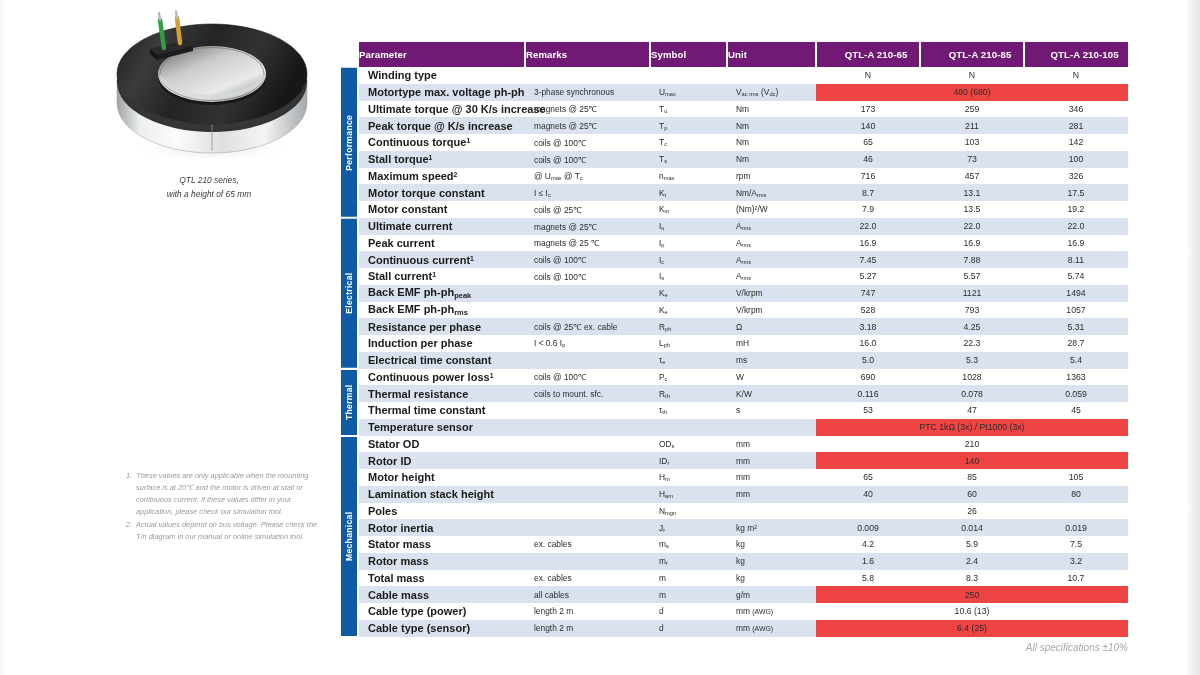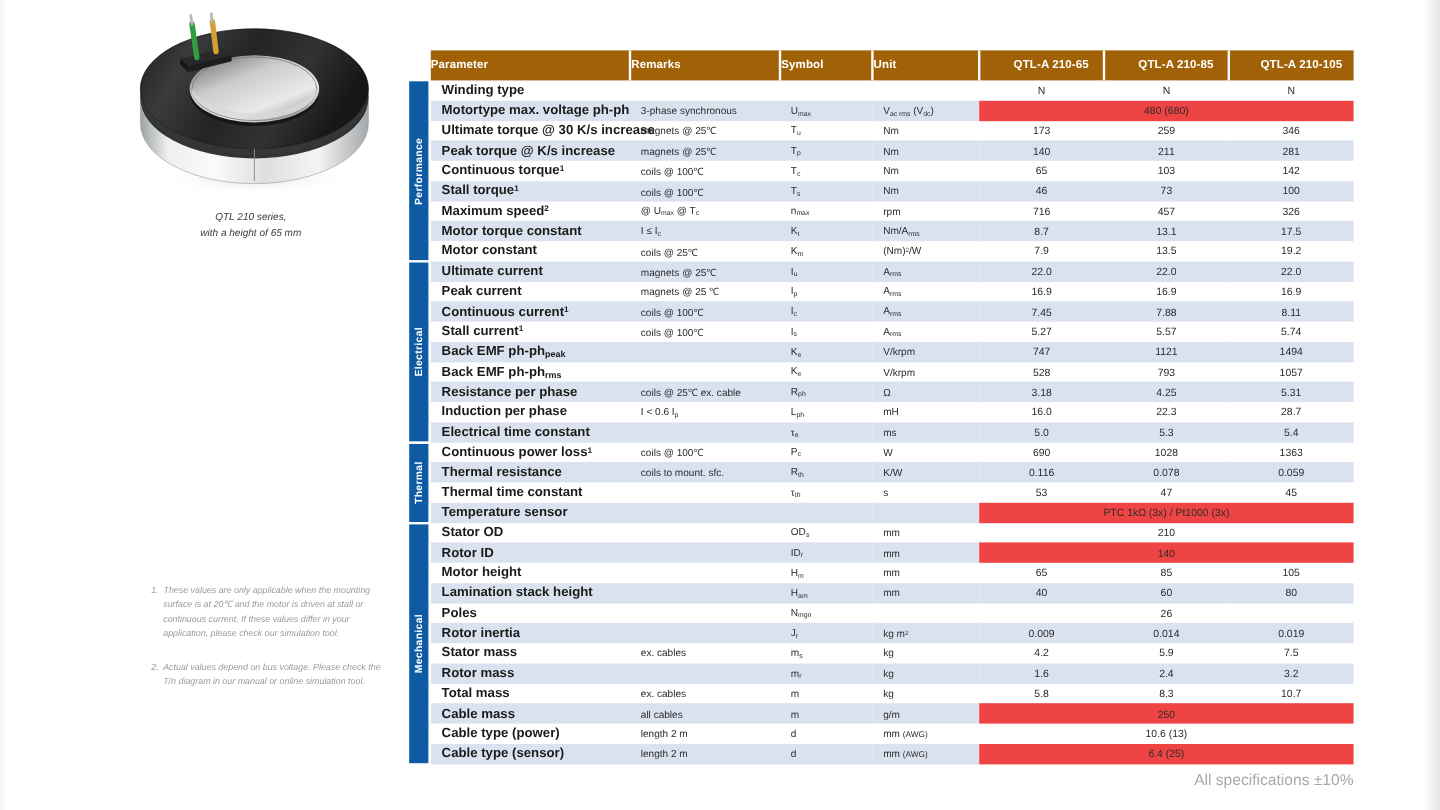--- a/index.html
+++ b/index.html
@@ -48,21 +48,20 @@
     font-style: italic;
     font-size: 7.4px;
     line-height: 1.62;
     color: #9a9a9a;
   }
   .footnotes ol { list-style: none; }
   .footnotes li {
     padding-left: 10px;
     text-indent: -10px;
     margin-bottom: 1px;
-    margin-top: 16px;
   }
   .fn-num { margin-right: 2px; }
 
   
   .table-wrap {
     position: absolute;
     left: 341px; top: 42px;
     width: 787px;
   }
   table.spec {
@@ -76,21 +75,21 @@
   }
   
   col.c-band   { width: 18px; }
   col.c-param  { width: 166px; }
   col.c-remark { width: 125px; }
   col.c-symbol { width: 77px; }
   col.c-unit   { width: 89px; }
   col.c-val    { width: 104px; }
 
   thead th {
-    background: #a16207;
+    background: #701a75;
     color: #ffffff;
     font-size: 9.6px;
     font-weight: bold;
     height: 25px;
     text-align: left;
     padding-left: 9px;
     border-right: 2px solid #ffffff;
     letter-spacing: .1px;
   }
   thead th.h-band {
@@ -148,21 +147,22 @@
     letter-spacing: .3px;
     width: 16px;
     display: flex;
     align-items: center;
     justify-content: center;
   }
 
   .footer-note {
     position: absolute;
     right: 72px; top: 642px;
-    font-size: 13px;
+    font-size: 10px;
+    font-style: italic;
     color: #a8a8a8;
   }
   sub { font-size: .68em; vertical-align: -0.22em; }
   sup { font-size: .62em; vertical-align: .42em; }
   .smallcaps { font-size: .82em; }
 </style>
 </head>
 <body>
 
 <div id="page">

